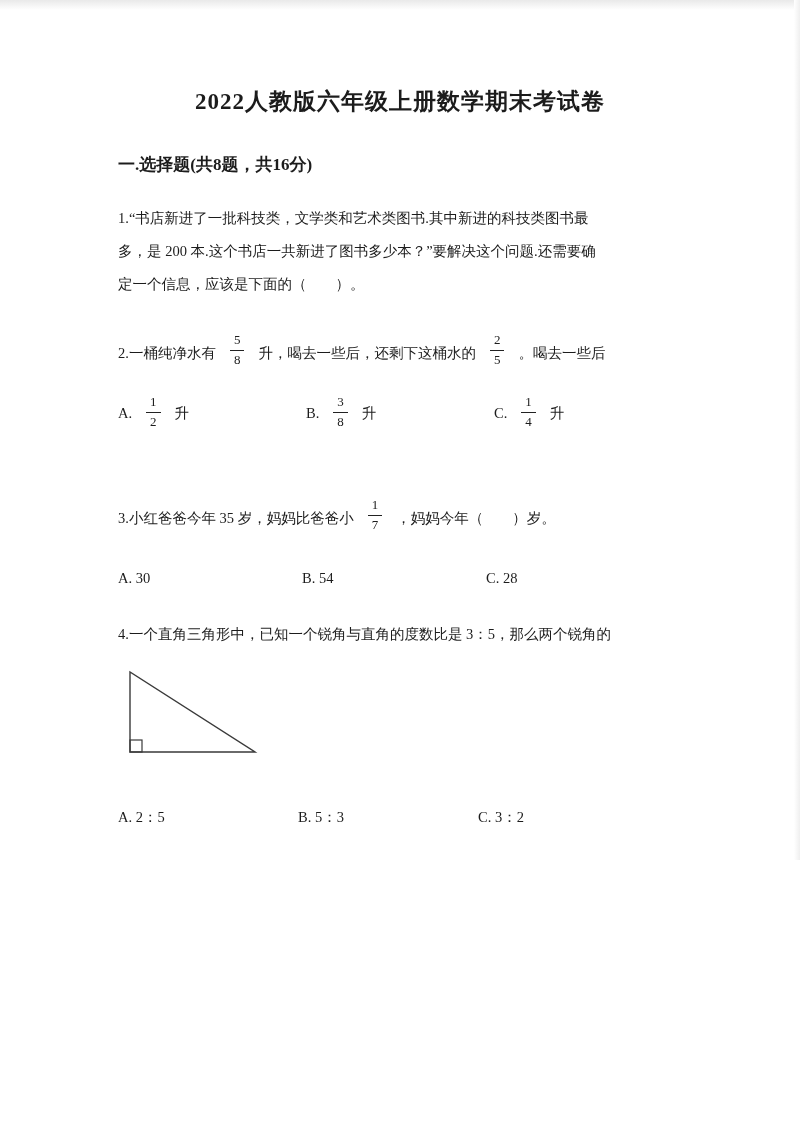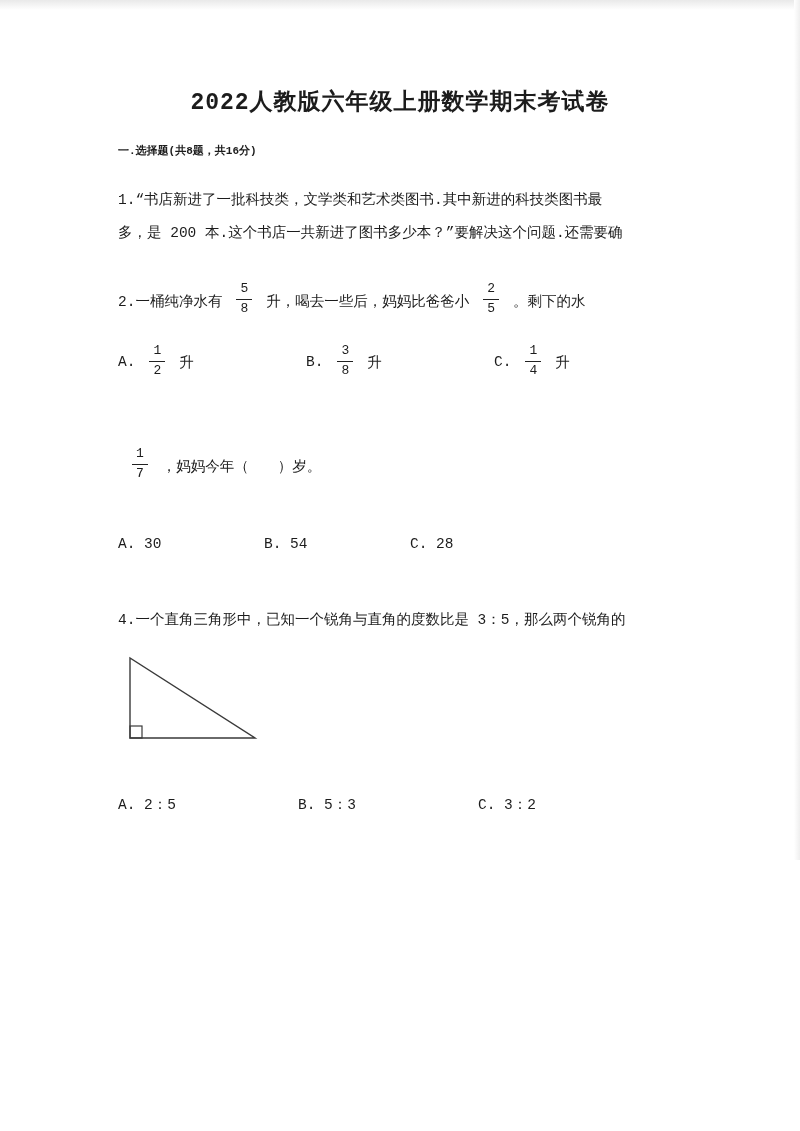--- a/index.html
+++ b/index.html
@@ -4,21 +4,21 @@
 <style>
   * { margin: 0; padding: 0; box-sizing: border-box; }
   html, body { background: #ffffff; }
   body { width: 800px; }
 
   .page {
     position: relative;
     width: 800px;
     height: 860px;
     background: #ffffff;
-    font-family: Liberation Mono, monospace;
+    font-family: Liberation Serif, serif;
     color: #1c1c1c;
     padding: 86px 118px 40px 118px;
     overflow: hidden;
   }
 
   .page-edge-top {
     position: absolute;
     top: 0; left: 0; right: 0;
     height: 10px;
     background: linear-gradient(#e9e9e9, #ffffff);
@@ -31,23 +31,23 @@
   }
 
   .title {
     text-align: center;
     font-size: 23px;
     font-weight: bold;
     letter-spacing: 1px;
   }
 
   .section-header {
-    margin-top: 26px;
+    margin-top: 36px;
     font-weight: bold;
-    font-size: 11px;
+    font-size: 17px;
   }
 
   .para {
     margin-top: 26px;
     font-size: 14.5px;
     line-height: 33px;
   }
 
   .opt-line {
     height: 43px;
@@ -79,61 +79,62 @@
   .frac .den { padding-top: 1px; }
 
   .options-row {
     display: flex;
     align-items: center;
     font-size: 14.5px;
   }
   .options-row .opt { display: flex; align-items: center; }
   .q2-row { margin-top: 22px; }
   .q2-row .opt { width: 222px; }
-  .q3-row { margin-top: 49px; }
+  .q3-row { margin-top: 32px; gap: 38px; }
   .q3-row .opt { width: 146px; }
   .q4-row { margin-top: 42px; }
   .q4-row .opt { width: 180px; }
 
   .q2-block { margin-top: 32px; }
   .q3-block { margin-top: 66px; }
-  .q4-block { margin-top: 52px; }
+  .q4-block { margin-top: 31px; }
 
   .figure { margin-top: 16px; margin-left: 6px; }
 </style>
 </head>
 <body>
 
 <div class="page">
   <div class="page-edge-top"></div>
   <div class="page-edge-right"></div>
 
   <h1 class="title">2022人教版六年级上册数学期末考试卷</h1>
 
   <div class="section-header">一.选择题(共8题，共16分)</div>
 
   <div class="para">
     <div>1.“书店新进了一批科技类，文学类和艺术类图书.其中新进的科技类图书最</div>
     <div>多，是 200 本.这个书店一共新进了图书多少本？”要解决这个问题.还需要确</div>
+    <div>定一个信息，应该是下面的（　　）。</div>
   </div>
 
 
   <div class="q2-block">
     <div class="q-line">
       <span>2.一桶纯净水有</span>
       <span class="frac">
         <span class="num">5</span>
         <span class="den">8</span>
       </span>
-      <span>升，喝去一些后，妈妈比爸爸小</span>
+      <span>升，喝去一些后，还剩下这桶水的</span>
       <span class="frac">
         <span class="num">2</span>
         <span class="den">5</span>
       </span>
-      <span>。剩下的水</span>
+      <span>。喝去一些后</span>
     </div>
 
     <div class="options-row q2-row">
       <div class="opt">
         <span>A.</span>
         <span class="frac">
           <span class="num">1</span>
           <span class="den">2</span>
         </span>
         <span>升</span>
@@ -152,20 +153,21 @@
           <span class="num">1</span>
           <span class="den">4</span>
         </span>
         <span>升</span>
       </div>
     </div>
   </div>
 
   <div class="q3-block">
     <div class="q-line">
+      <span>3.小红爸爸今年 35 岁，妈妈比爸爸小</span>
       <span class="frac">
         <span class="num">1</span>
         <span class="den">7</span>
       </span>
       <span>，妈妈今年（　　）岁。</span>
     </div>
 
     <div class="options-row q3-row">
       <div class="opt">A. 30</div>
       <div class="opt">B. 54</div>

